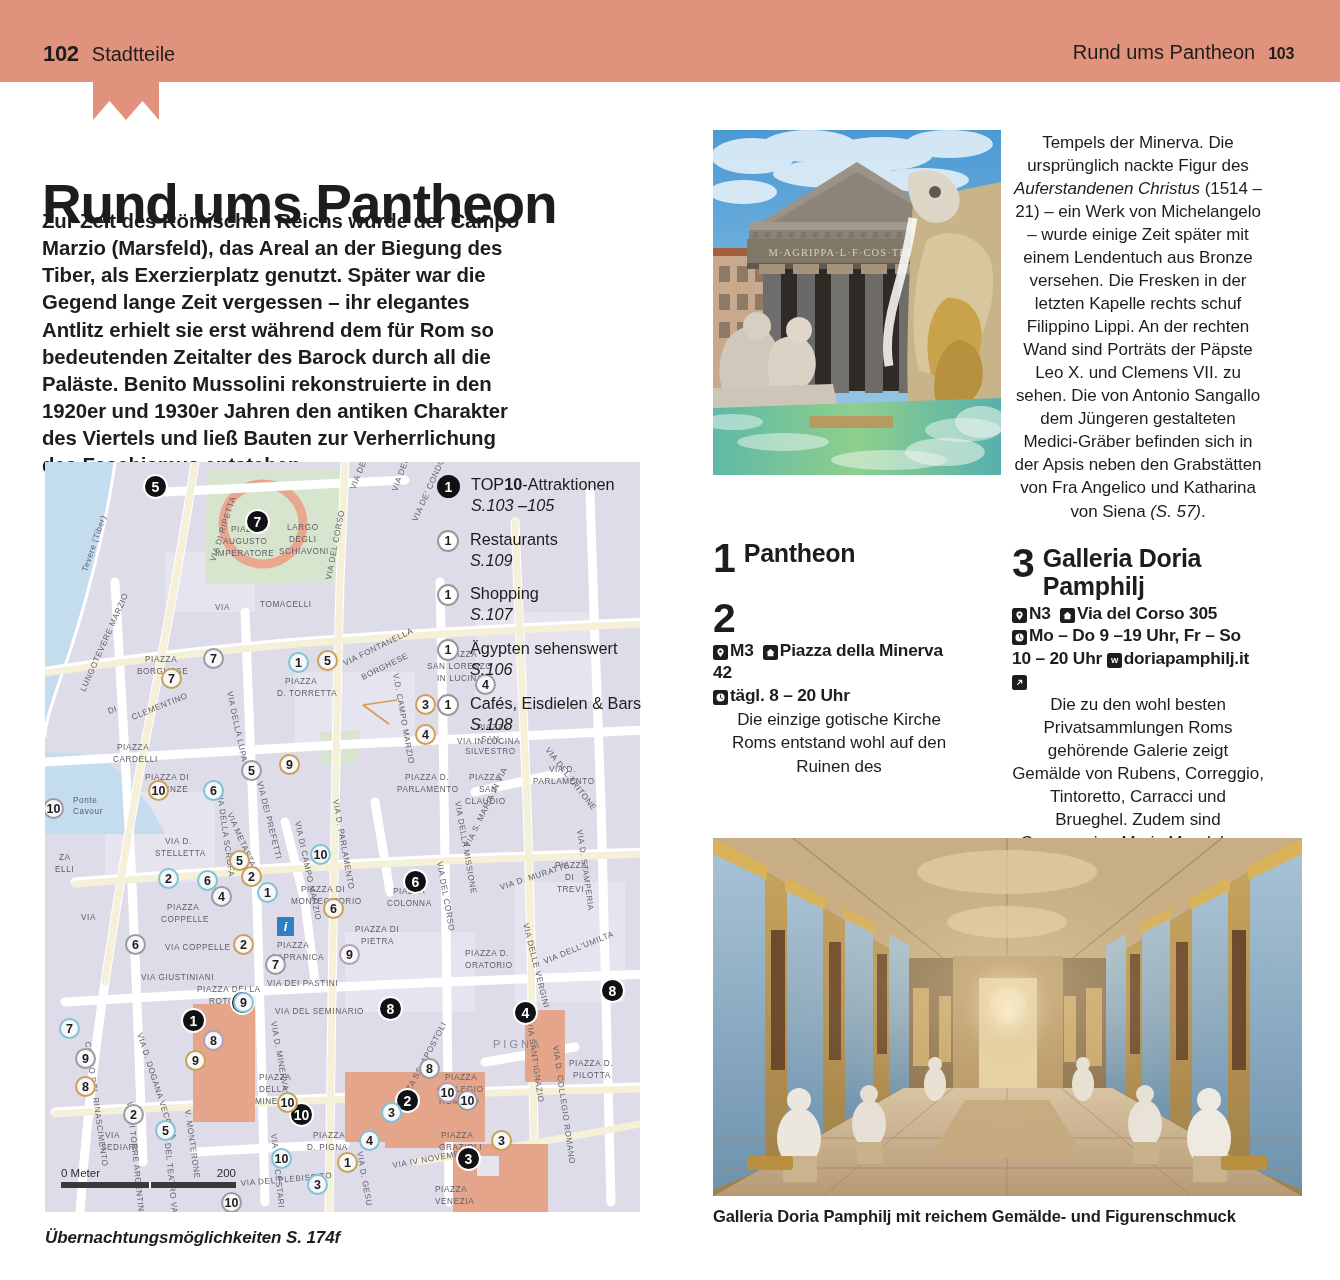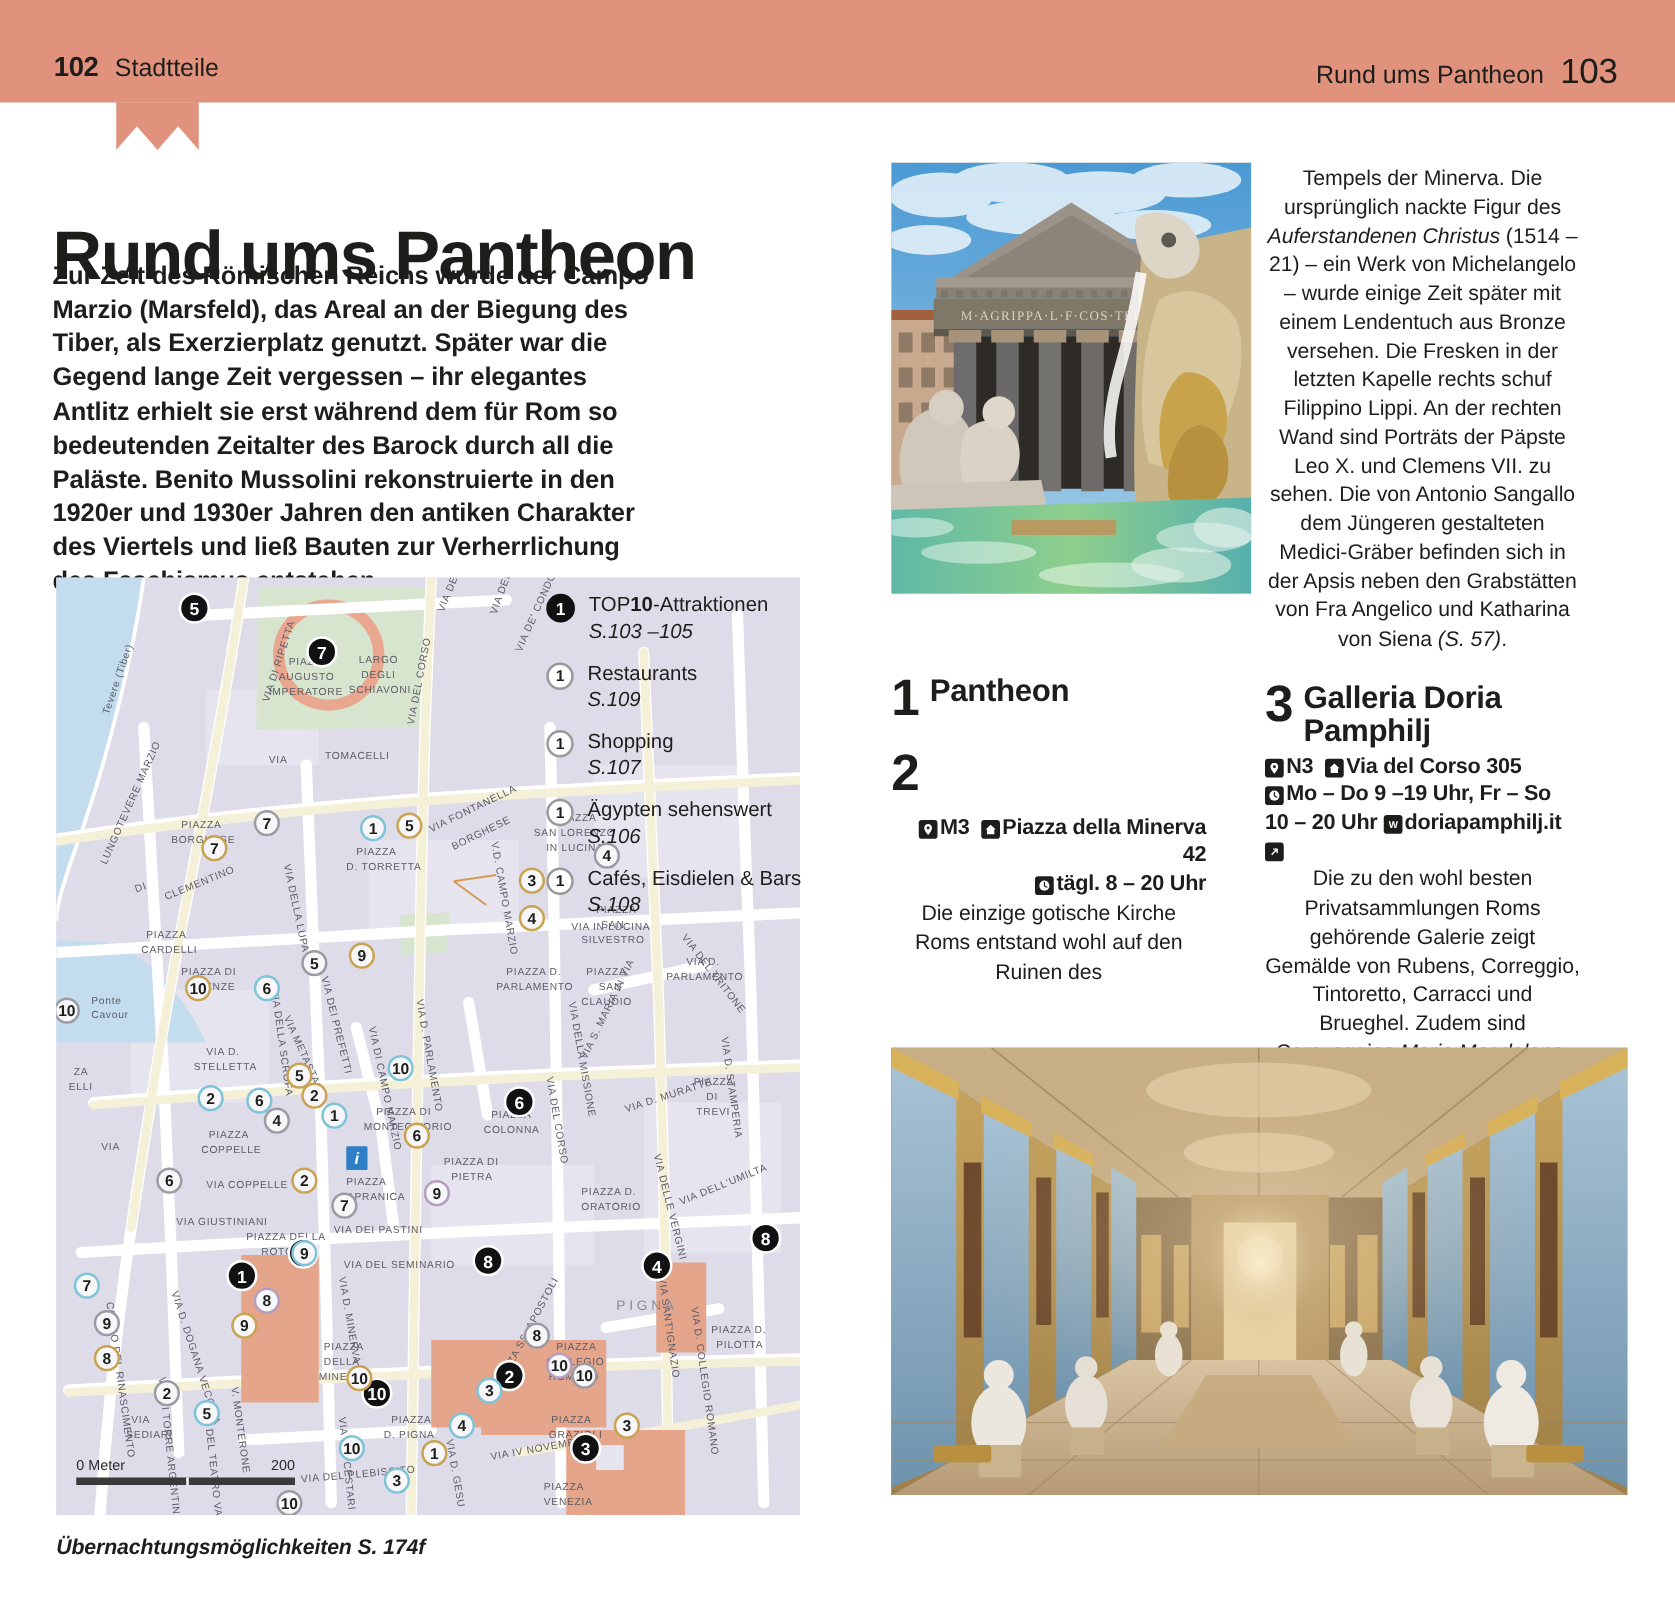--- a/index.html
+++ b/index.html
@@ -38,21 +38,21 @@
     font-size:21px;
   }
   .hdr-left .pg{font-weight:bold;font-size:22px;letter-spacing:-.3px;}
   .hdr-left .sec{font-weight:normal;font-size:20px;}
   .hdr-right{
     position:absolute;right:46px;top:41px;
     display:flex;align-items:baseline;gap:13px;
     font-size:21px;
   }
   .hdr-right .sec{font-weight:normal;font-size:20px;}
-  .hdr-right .pg{font-weight:normal;font-size:28px;letter-spacing:-.3px;}
+  .hdr-right .pg{font-weight:bold;font-size:16px;letter-spacing:-.3px;}
 
   
   .title{
     position:absolute;left:42px;top:140px;
     font-size:55px;font-weight:bold;letter-spacing:-1.2px;
     line-height:1;color:#1d1d1b;white-space:nowrap;
   }
   .intro{
     position:absolute;left:42px;top:208px;width:492px;
     font-size:20.4px;line-height:1.33;font-weight:bold;
@@ -597,21 +597,21 @@
 
     <div class="poi-head">
       <span class="poi-num">1</span>
       <span class="poi-title">Pantheon</span>
     </div>
 
     <div class="poi-head" style="margin-top:26px;">
       <span class="poi-num">2</span>
     </div>
 
-    <div class="meta" style="clear:both;margin-top:16px;text-align:right;">
+    <div class="meta" style="clear:both;margin-top:5px;">
       <span class="ico">
         <svg width="11" height="11" viewBox="0 0 12 12">
             <path d="M6 1.4c-1.9 0-3.4 1.5-3.4 3.4 0 2.5 3.4 6 3.4 6s3.4-3.5 3.4-6c0-1.9-1.5-3.4-3.4-3.4z" fill="#fff"></path>
             <circle cx="6" cy="4.8" r="1.3" fill="#1d1d1b"></circle>
           </svg>
       </span><span>M3</span>&nbsp;
       <span class="ico">
         <svg width="11" height="11" viewBox="0 0 12 12">
             <path d="M6 2 L10.4 6 H9.2 V10.2 H2.8 V6 H1.6 Z" fill="#fff"></path>
           </svg>
@@ -790,14 +790,15 @@
         <ellipse cx="370" cy="246" rx="11" ry="17"></ellipse>
           <circle cx="370" cy="226" r="7"></circle>
       </g>
 
       <rect x="34" y="318" width="46" height="14" rx="3" fill="#b89040"></rect>
       <rect x="508" y="318" width="46" height="14" rx="3" fill="#b89040"></rect>
 
       <rect width="589" height="358" fill="url(#gglow)" opacity=".35"></rect>
     </svg>
   </div>
+  <div class="caption" style="left:713px;top:1206px;width:600px;">Galleria Doria Pamphilj mit reichem Gemälde- und Figurenschmuck</div>
 
 </div>
 
 </body></html>

